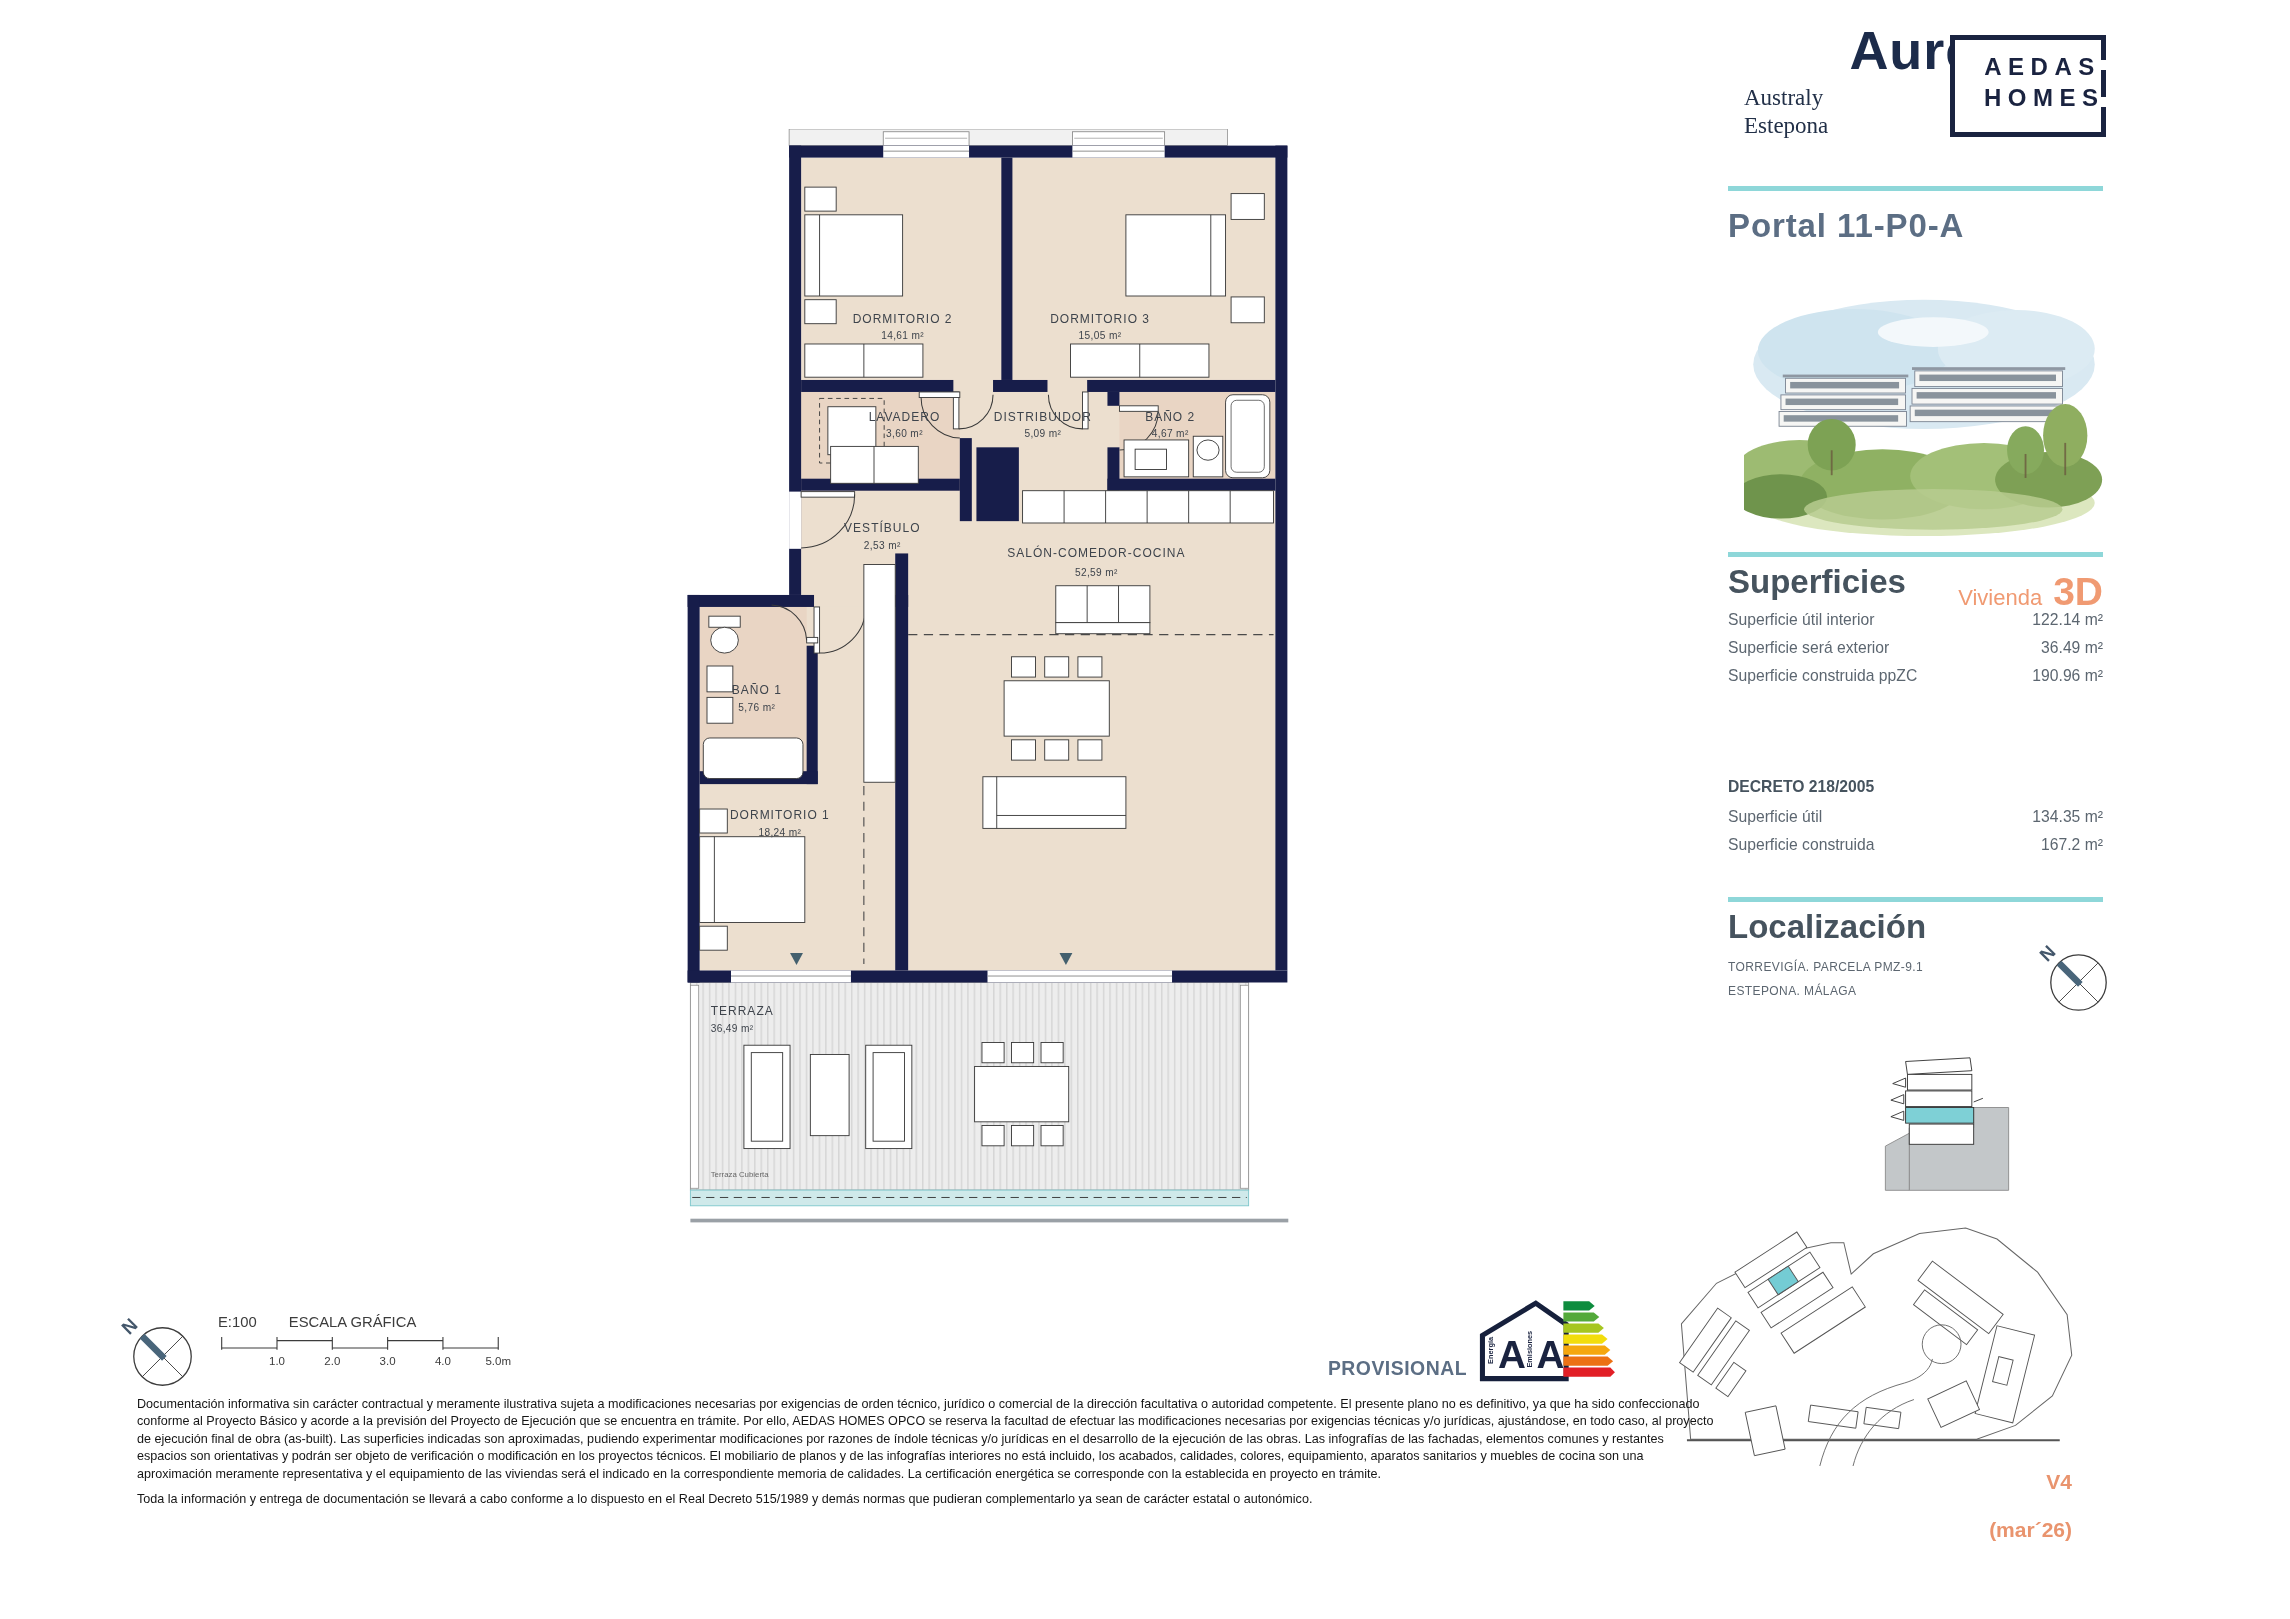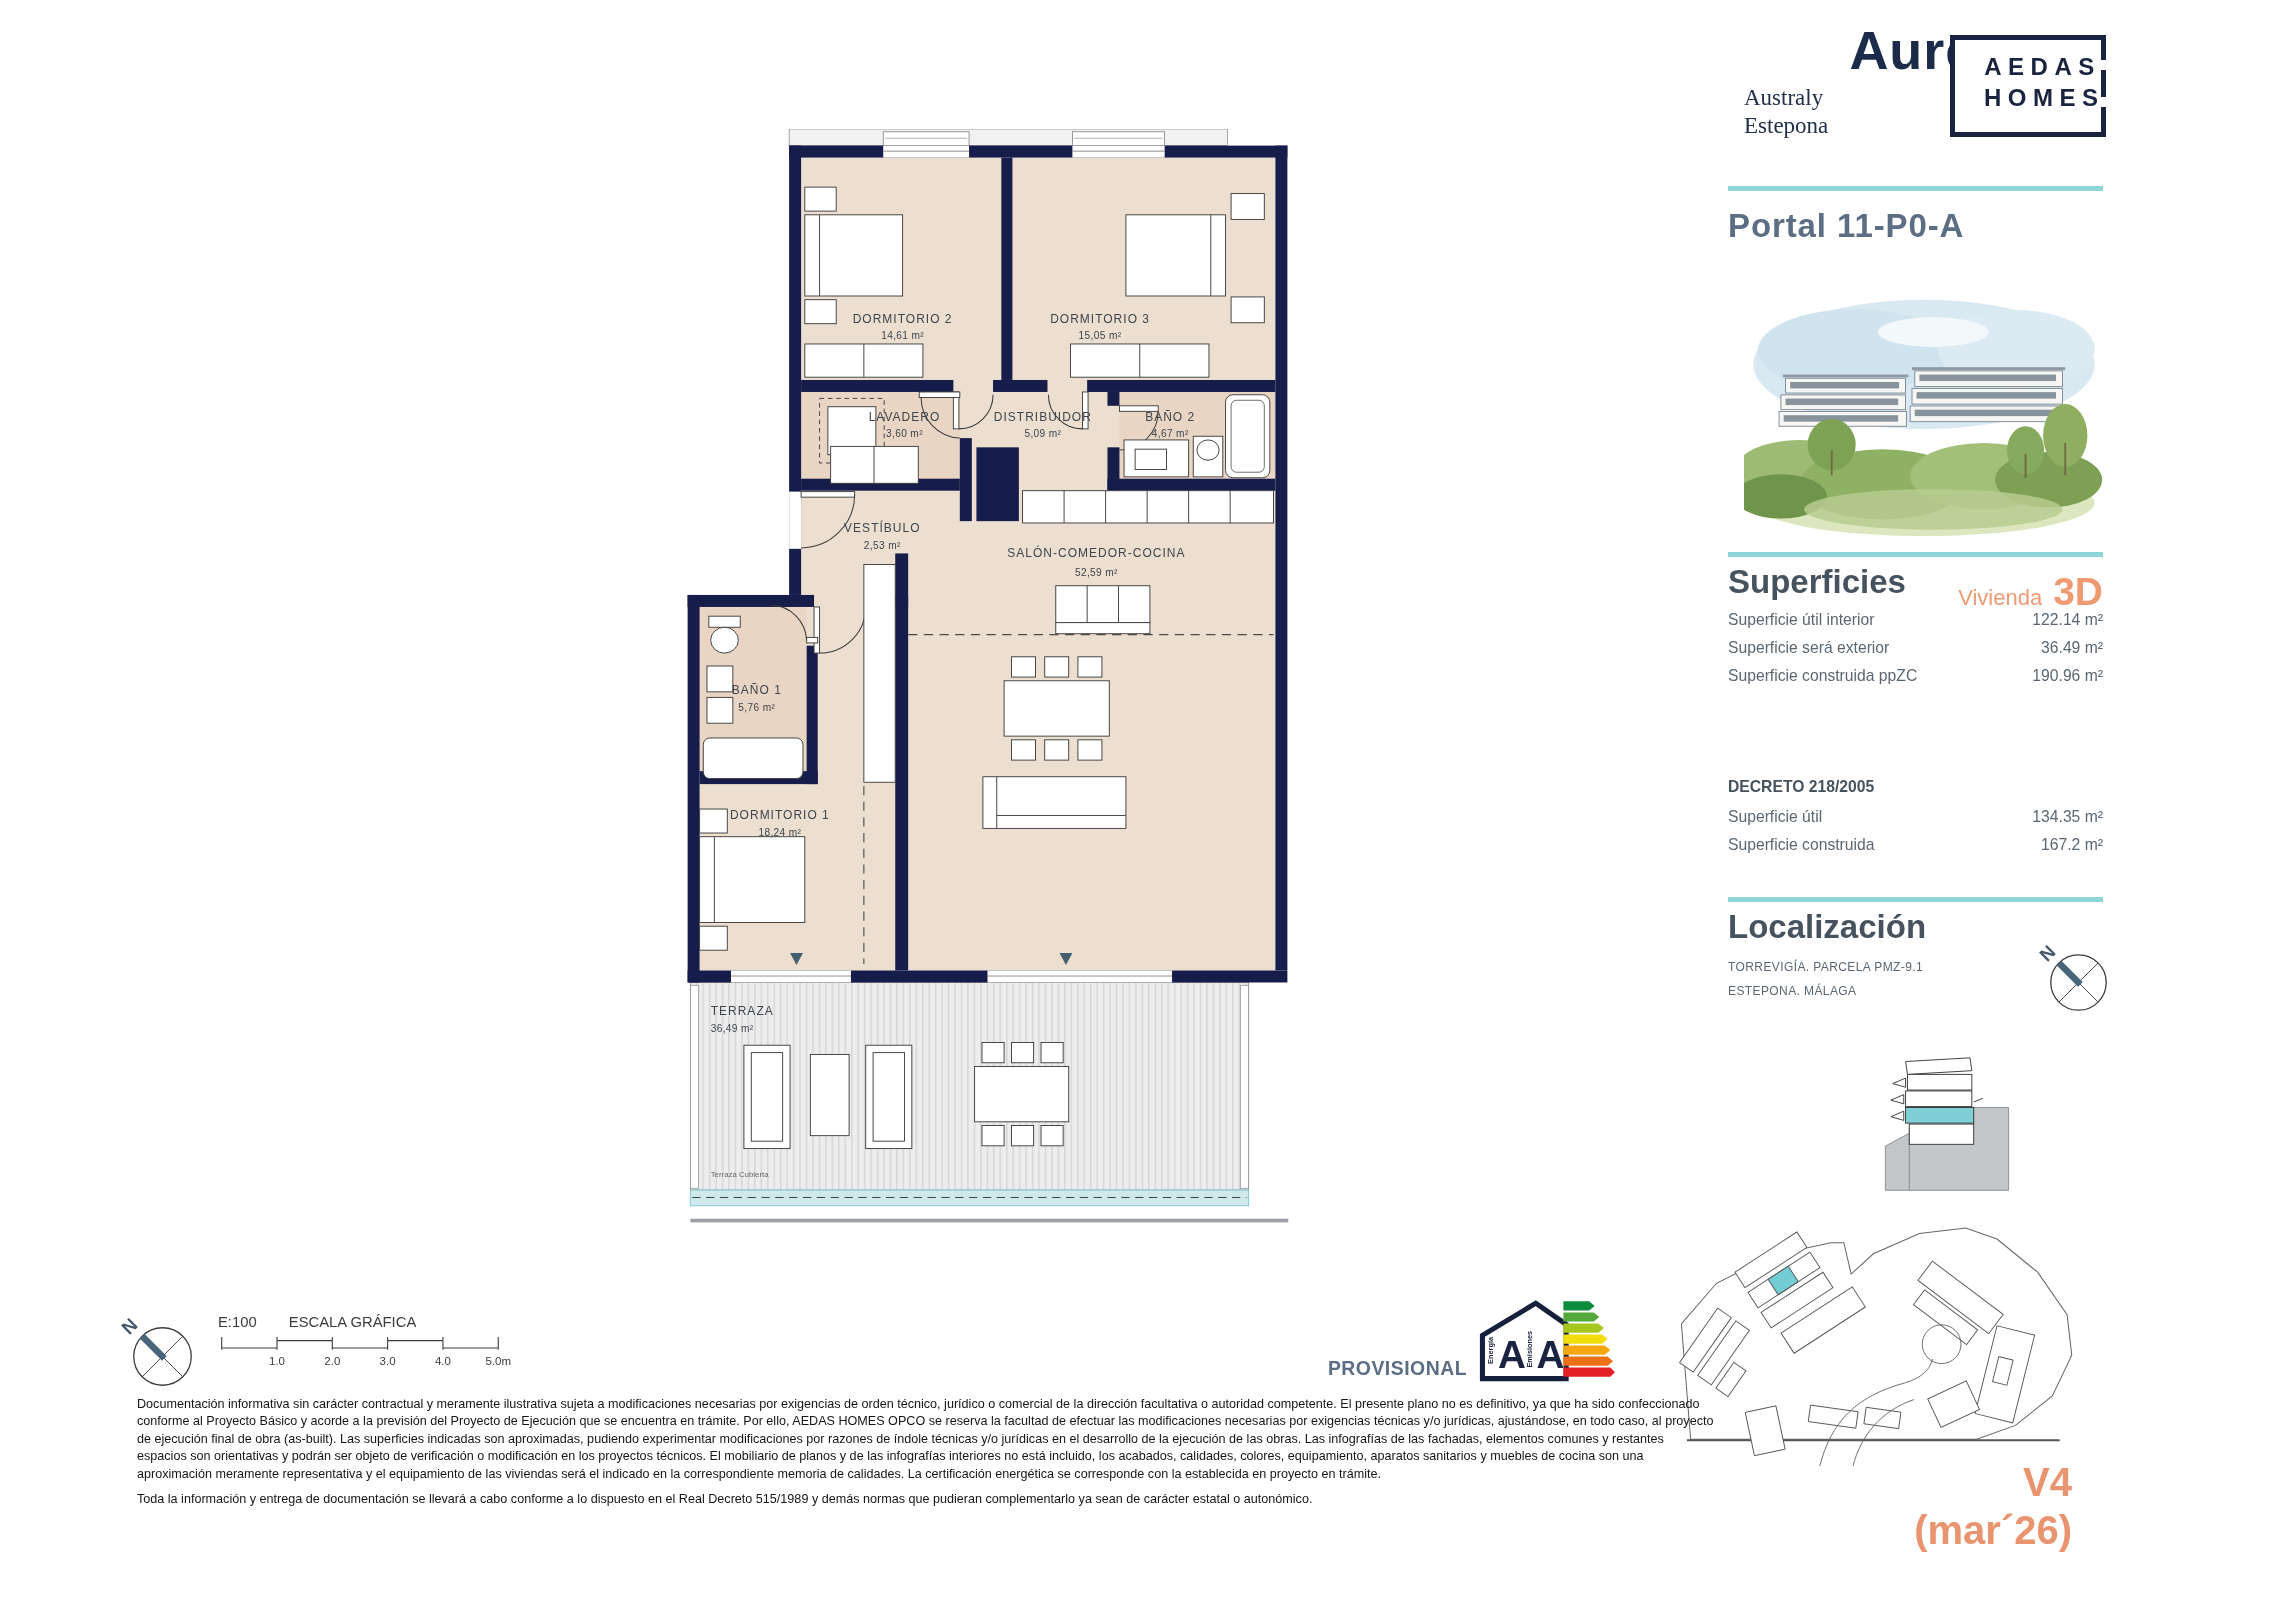--- a/index.html
+++ b/index.html
@@ -18,21 +18,21 @@
   .divider{left:1728px;width:375px;height:4.6px;background:#8ed7d9;}
   .portal{left:1728px;top:207px;font-size:33px;font-weight:bold;color:#5c6e84;letter-spacing:0.9px;}
   .sec-head{left:1728px;font-size:33px;font-weight:bold;color:#46535e;}
   .viv-wrap{left:1883px;top:570px;width:220px;text-align:right;color:#f09a72;}
   .viv-wrap .vl{font-size:22px;vertical-align:baseline;}
   .viv-wrap .vc{font-size:39px;font-weight:bold;margin-left:11px;vertical-align:baseline;}
   .sup-rows{left:1728px;width:375px;font-size:15.7px;color:#5c6670;}
   .srow{display:flex;justify-content:space-between;margin-bottom:10px;}
   .decreto{left:1728px;top:778px;font-size:15.7px;font-weight:bold;color:#46535e;}
   .loc-line{left:1728px;font-size:12px;color:#5c6670;letter-spacing:0.4px;}
-  .version{left:1883px;top:1458px;width:189px;text-align:right;font-size:40px;font-weight:bold;
+  .version{left:1883px;top:1458px;width:189px;text-align:right;font-size:21px;font-weight:bold;
            color:#e9946e;line-height:48px;}
   
   .scale-head{left:218px;top:1314px;font-size:14.8px;color:#3c3c3c;}
   .scale-head .r{margin-right:28px;}
   .provisional{left:1323px;top:1357px;width:144px;text-align:right;font-size:19.4px;font-weight:bold;
                color:#5c6e84;letter-spacing:0.5px;}
   .disclaimer{left:129px;top:1388px;width:1593px;font-size:12.6px;line-height:1.38;color:#151515;}
   .disclaimer p{margin:8px;}
   
   .plan-label{font-family:"Liberation Sans",sans-serif;font-size:13px;letter-spacing:1.1px;

